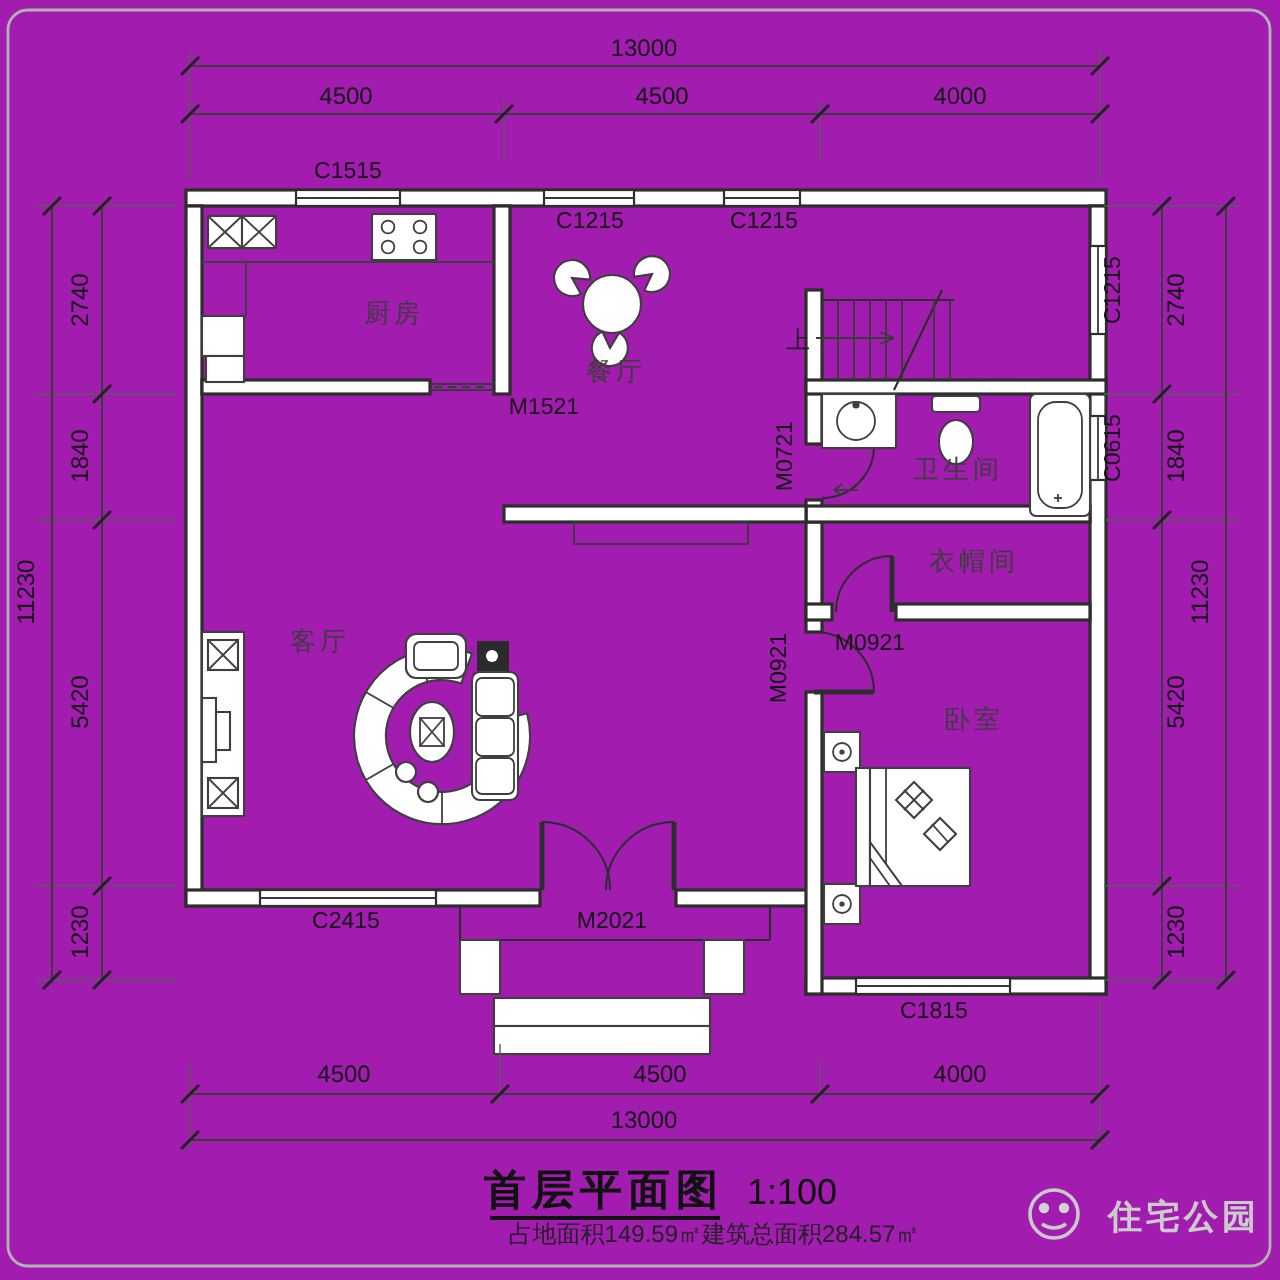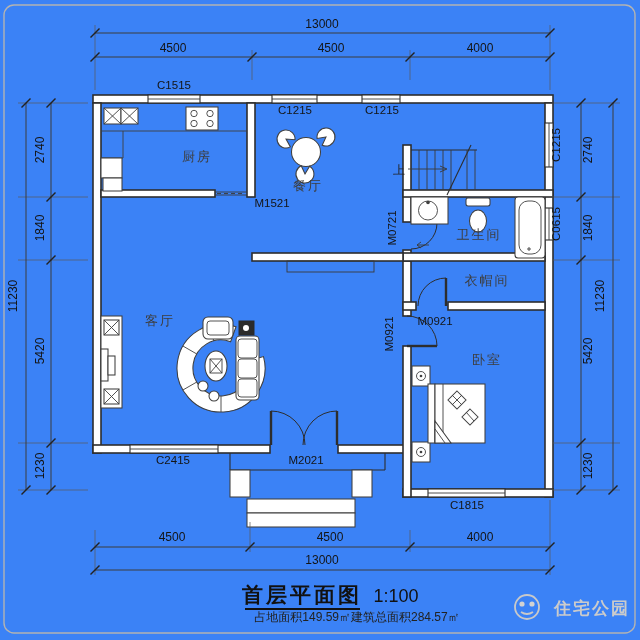--- a/index.html
+++ b/index.html
@@ -1,16 +1,16 @@
 <!DOCTYPE html>
 <html><head>
 <meta charset="utf-8">
 <style>
   html,body{margin:0;padding:0;background:#ffffff;}
-  #canvas{position:relative;width:640px;height:640px;background:#3b82f6;overflow:hidden;
+  #canvas{position:relative;width:640px;height:640px;background:#a21caf;overflow:hidden;
           font-family:"Liberation Sans",sans-serif;}
   svg text{font-family:"Liberation Sans",sans-serif;fill:#1f1f1f;}
   .wall{fill:#ffffff;stroke:#2d2d2d;stroke-width:1.6;}
   .win{fill:#ffffff;stroke:#2d2d2d;stroke-width:1.1;}
   .ln{stroke:#2d2d2d;stroke-width:1.1;fill:none;}
   .thin{stroke:#3a3a3a;stroke-width:0.9;fill:none;}
   .furn{stroke:#3f3f3f;stroke-width:1.05;fill:#ffffff;}
   .furnln{stroke:#3f3f3f;stroke-width:0.9;fill:none;}
   .leaf{stroke:#2d2d2d;stroke-width:2.4;fill:none;}
   .arc{stroke:#2d2d2d;stroke-width:1;fill:none;}

